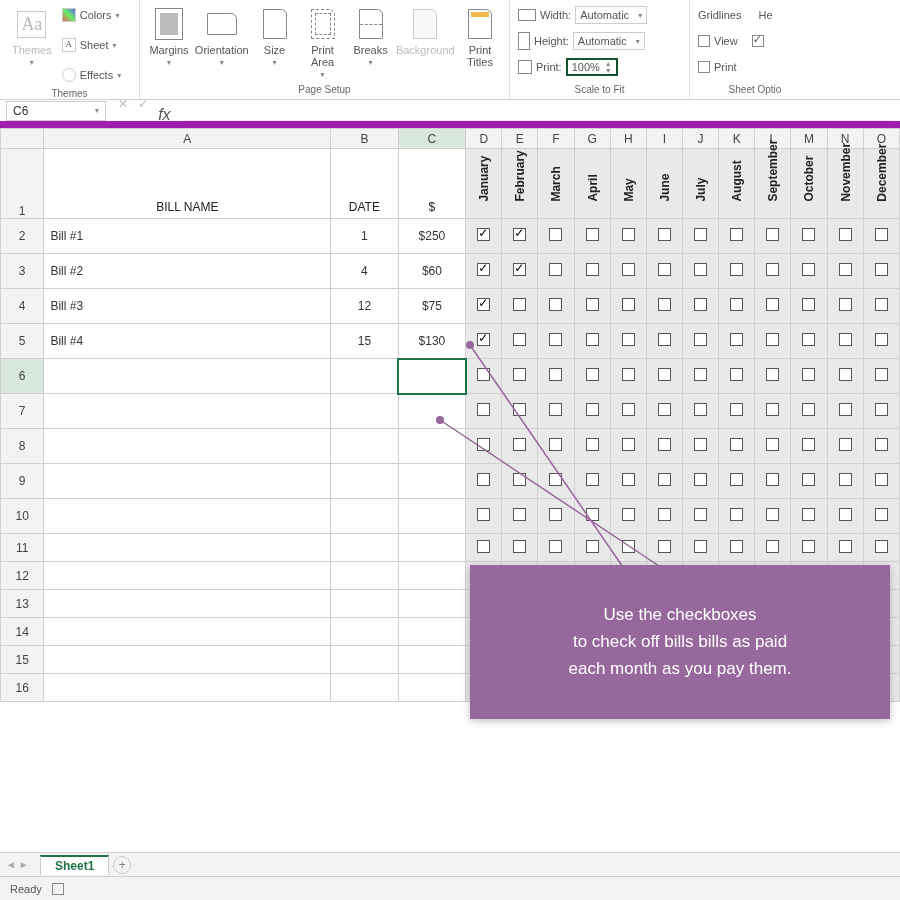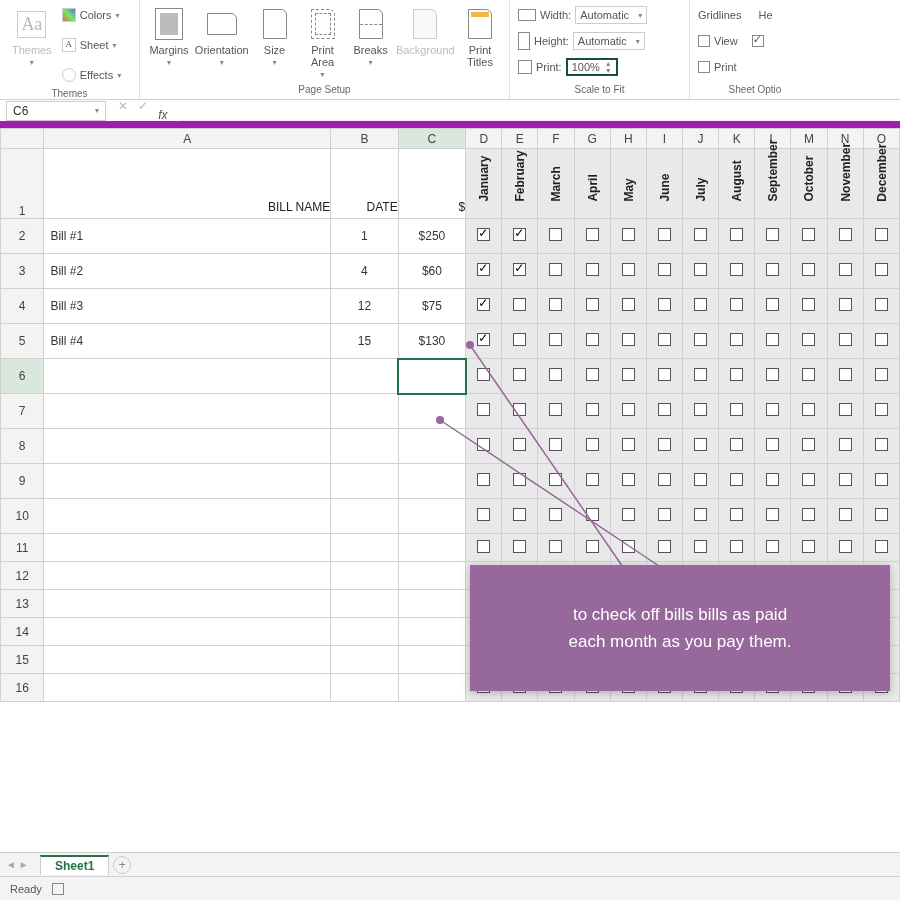--- a/index.html
+++ b/index.html
@@ -17,37 +17,37 @@
   .small-row { display: flex; align-items: center; gap: 4px; height: 22px; }
   .dd { font-size: 8px; color: #888; }
   .sel { border: 1px solid #ccc; background: #fff; font-size: 11px; padding: 1px 4px; width: 72px; height: 18px; display:inline-flex; align-items:center; justify-content:space-between; }
   .spin { border: 2px solid #14532d; width: 52px; height: 18px; font-size: 11px; display:inline-flex; align-items:center; padding:0 4px; justify-content:space-between;}
   .chk { width:12px; height:12px; border:1px solid #888; display:inline-block; }
   
   
   .fbar { display:flex; align-items:center; height:28px; border-bottom:7px solid #a21caf; background:#fff; padding:0 6px; gap:4px;}
   .namebox { width:100px; border:1px solid #ccc; height:20px; font-size:12px; padding:0 6px; display:flex; align-items:center; justify-content:space-between; }
   .fbar-icons { display:flex; gap:10px; padding:0 8px; color:#bbb; font-size:12px; }
-  .fx { font-style: italic; font-size:12px; color:#555;margin-top:9px; }
+  .fx { font-style: italic; font-size:16px; color:#555;margin-top:9px; }
   .formula-input { flex:1; height:20px; border:none; border-bottom:1px solid #eee; }
   
   
   .sheet-wrap { position:relative; }
   .grid { border-collapse: collapse; width:100%; table-layout: fixed; }
   .grid th, .grid td { border:1px solid #d0d0d0; font-size:12px; }
   .grid thead th { background:#f3f3f3; font-weight:normal; color:#444; text-align:center; height:20px; }
   .col-corner { width:36px; background:#f3f3f3; }
   .col-A { width:238px; }
   .col-B { width:56px; }
   .col-C { width:56px; }
   .col-month { width:30px; }
   .rowhead { background:#f3f3f3; text-align:center; color:#444; width:36px; }
   .grid td { height:35px; vertical-align: middle; }
   .hdr-row td { height:70px; }
-  .hdr-cell { text-align:right; font-size:12px; color:#222; }
+  .hdr-cell { text-align:center; font-size:12px; color:#222; }
   .month-hdr { background:#e9e9e9; }
   .month-hdr span { display:block; transform: rotate(-90deg); white-space:nowrap; font-size:12px; font-weight:bold; color:#222; }
   .data-A { padding-left:6px; }
   .data-B, .data-C { text-align:center; }
   .month-cell { background:#e9e9e9; text-align:center; }
   .tall td { height:35px; }
   .short td { height:28px; }
   
   .cb { display:inline-block; width:13px; height:13px; border:1px solid #555; background:#fff; position:relative; }
   .cb.checked::after { content:"✓"; position:absolute; top:-3px; left:0px; font-size:12px; color:#000; }
@@ -595,20 +595,21 @@
 <svg class="pointer" style="top:340px;left:465px;" width="220" height="240">
   <line x1="5" y1="5" x2="160" y2="230" stroke="#96689b" stroke-width="1.5"></line>
   <circle cx="5" cy="5" r="4" fill="#96689b"></circle>
 </svg>
 <svg class="pointer" style="top:415px;left:435px;" width="260" height="160">
   <line x1="5" y1="5" x2="230" y2="155" stroke="#96689b" stroke-width="1.5"></line>
   <circle cx="5" cy="5" r="4" fill="#96689b"></circle>
 </svg>
 
 <div class="callout">
+  <div>Use the checkboxes</div>
   <div>to check off bills bills as paid</div>
   <div>each month as you pay them.</div>
 </div>
 
 <div class="tabs">
   <div class="nav">◄ ►</div>
   <div class="tab">Sheet1</div>
   <div class="tab-add">+</div>
 </div>
 

